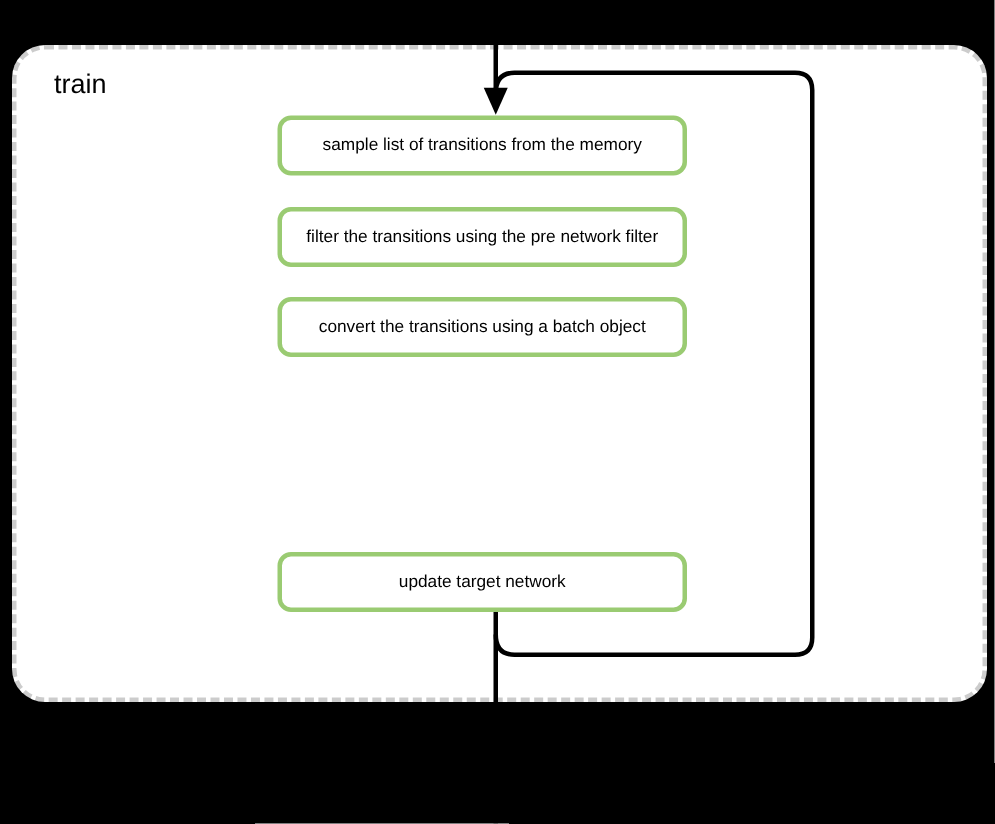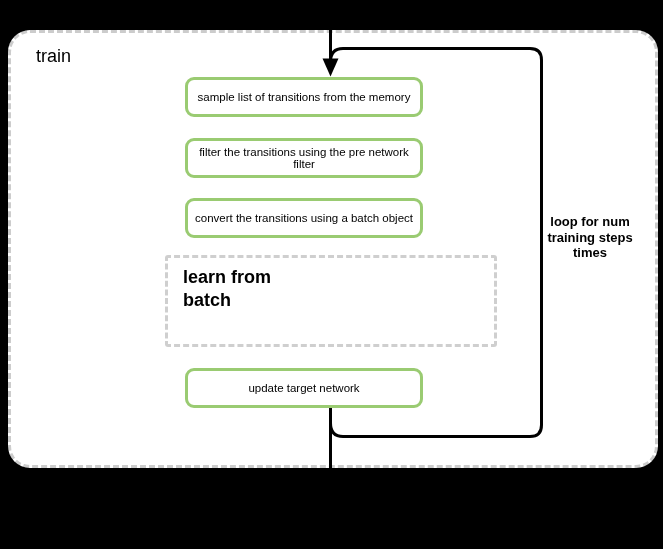--- a/index.html
+++ b/index.html
@@ -38,21 +38,21 @@
   }
   .connector-layer {
     position: absolute;
     left: 0; top: 0;
     width: 663px; height: 549px;
     z-index: 2;
   }
   .step-box {
     position: absolute;
     left: 185px;
-    width: 238px; height: 40px;
+    width: 273px; height: 40px;
     background: var(--panel-fill);
     border: 3px solid var(--step-border);
     border-radius: 9px;
     display: flex;
     align-items: center;
     justify-content: center;
     text-align: center;
     font-size: 11.5px;
     z-index: 3;
   }
@@ -111,24 +111,19 @@
   </div>
 
   <div class="step-box step-2">
     <span>filter the transitions using the pre network filter</span>
   </div>
 
   <div class="step-box step-3">
     <span>convert the transitions using a batch object</span>
   </div>
 
-  <div class="group-box">learn from
-batch</div>
 
   <div class="step-box step-4">
     <span>update target network</span>
   </div>
 
-  <div class="loop-annotation">loop for num
-training steps
-times</div>
 
 </div>
 
 </body></html>

